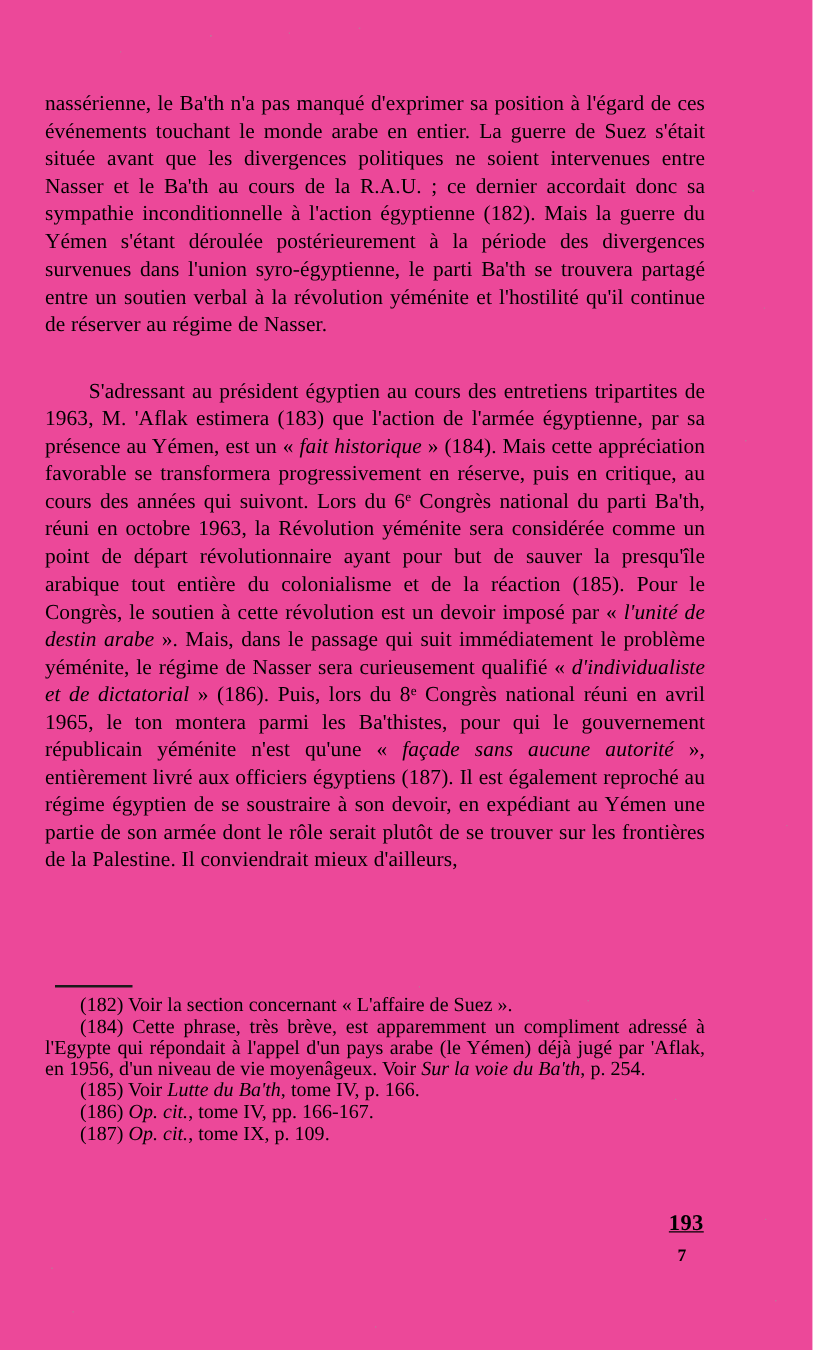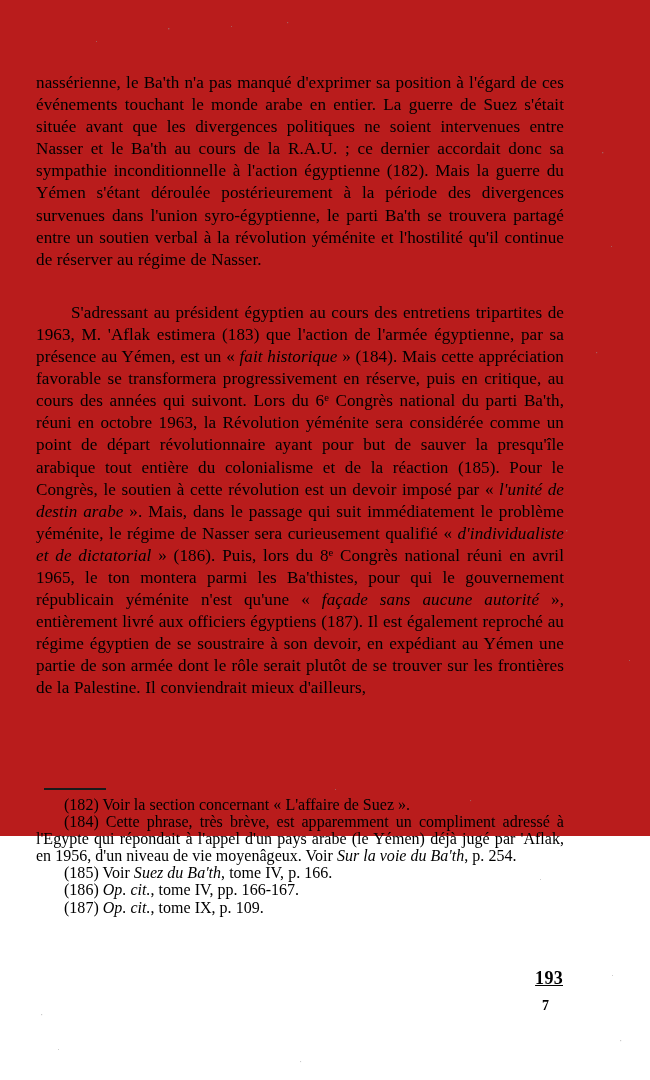--- a/index.html
+++ b/index.html
@@ -16,22 +16,22 @@
     font-family: "Liberation Serif", "DejaVu Serif", serif;
     color: #000000;
     -webkit-font-smoothing: antialiased;
   }
 
   .page {
     position: absolute;
     left: 0;
     top: 0;
     width: 650px;
-    height: 836px;
-    background: #b91c1c;
+    height: 1080px;
+    background: #ec4899;
   }
 
   
   .text-column {
     position: absolute;
     left: 36px;
     top: 72px;
     width: 528px;
   }
 
@@ -120,21 +120,21 @@
 
   <div class="text-column">
     <p class="body-par">nassérienne, le Ba'th n'a pas manqué d'exprimer sa position à l'égard de ces événements touchant le monde arabe en entier. La guerre de Suez s'était située avant que les divergences politiques ne soient intervenues entre Nasser et le Ba'th au cours de la R.A.U. ; ce dernier accordait donc sa sympathie inconditionnelle à l'action égyptienne (182). Mais la guerre du Yémen s'étant déroulée postérieurement à la période des divergences survenues dans l'union syro-égyptienne, le parti Ba'th se trouvera partagé entre un soutien verbal à la révolution yéménite et l'hostilité qu'il continue de réserver au régime de Nasser.</p>
     <p class="body-par indented">S'adressant au président égyptien au cours des entretiens tripartites de 1963, M. 'Aflak estimera (183) que l'action de l'armée égyptienne, par sa présence au Yémen, est un « <span class="it">fait historique</span> » (184). Mais cette appréciation favorable se transformera progressivement en réserve, puis en critique, au cours des années qui suivont. Lors du 6<sup class="ord">e</sup> Congrès national du parti Ba'th, réuni en octobre 1963, la Révolution yéménite sera considérée comme un point de départ révolutionnaire ayant pour but de sauver la presqu'île arabique tout entière du colonialisme et de la réaction (185). Pour le Congrès, le soutien à cette révolution est un devoir imposé par « <span class="it">l'unité de destin arabe</span> ». Mais, dans le passage qui suit immédiatement le problème yéménite, le régime de Nasser sera curieusement qualifié « <span class="it">d'individualiste et de dictatorial</span> » (186). Puis, lors du 8<sup class="ord">e</sup> Congrès national réuni en avril 1965, le ton montera parmi les Ba'thistes, pour qui le gouvernement républicain yéménite n'est qu'une « <span class="it">façade sans aucune autorité</span> », entièrement livré aux officiers égyptiens (187). Il est également reproché au régime égyptien de se soustraire à son devoir, en expédiant au Yémen une partie de son armée dont le rôle serait plutôt de se trouver sur les frontières de la Palestine. Il conviendrait mieux d'ailleurs,</p>
   </div>
 
   <div class="footnotes">
     <div class="fn-rule"></div>
     <p class="fn">(182) Voir la section concernant « L'affaire de Suez ».</p>
     <p class="fn">(184) Cette phrase, très brève, est apparemment un compliment adressé à l'Egypte qui répondait à l'appel d'un pays arabe (le Yémen) déjà jugé par 'Aflak, en 1956, d'un niveau de vie moyenâgeux. Voir <span class="it">Sur la voie du Ba'th</span>, p. 254.</p>
-    <p class="fn">(185) Voir <span class="it">Suez du Ba'th</span>, tome IV, p. 166.</p>
+    <p class="fn">(185) Voir <span class="it">Lutte du Ba'th</span>, tome IV, p. 166.</p>
     <p class="fn">(186) <span class="it">Op. cit.</span>, tome IV, pp. 166-167.</p>
     <p class="fn">(187) <span class="it">Op. cit.</span>, tome IX, p. 109.</p>
   </div>
 
   <div class="folio">193</div>
   <div class="signature">7</div>
 
   <svg class="speckle" viewBox="0 0 650 1080" xmlns="http://www.w3.org/2000/svg">
     <g fill="#9a9a9a">
       <rect x="168" y="28" width="1.4" height="1.4"></rect>

